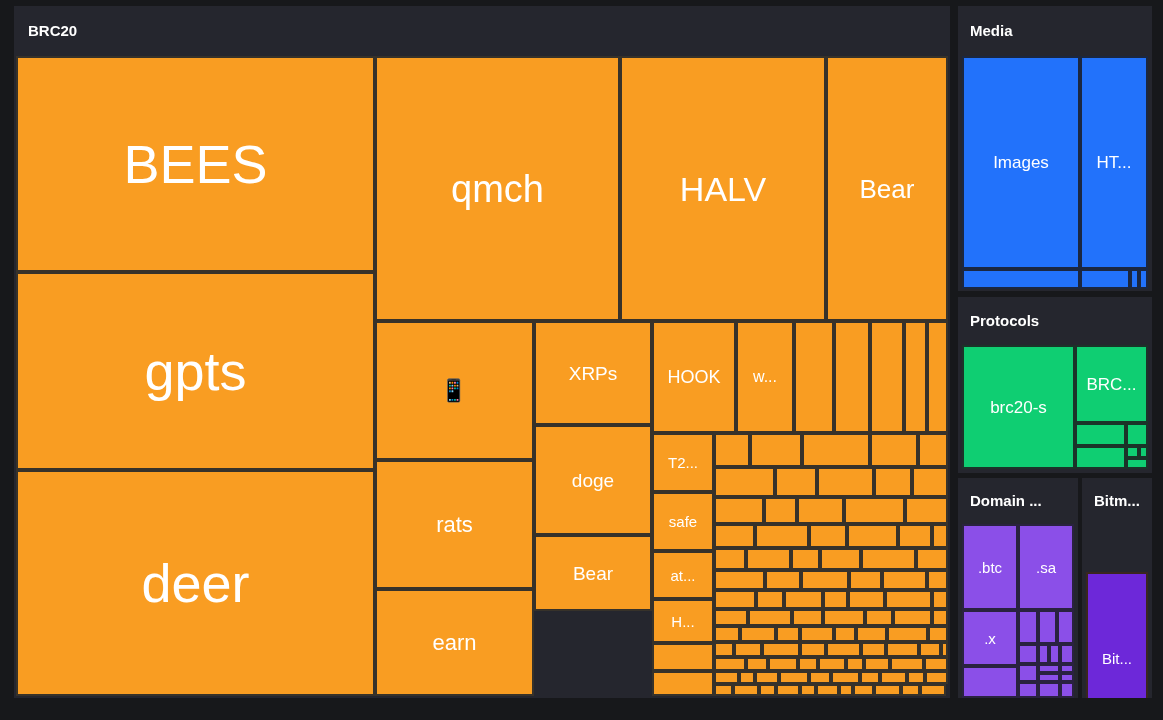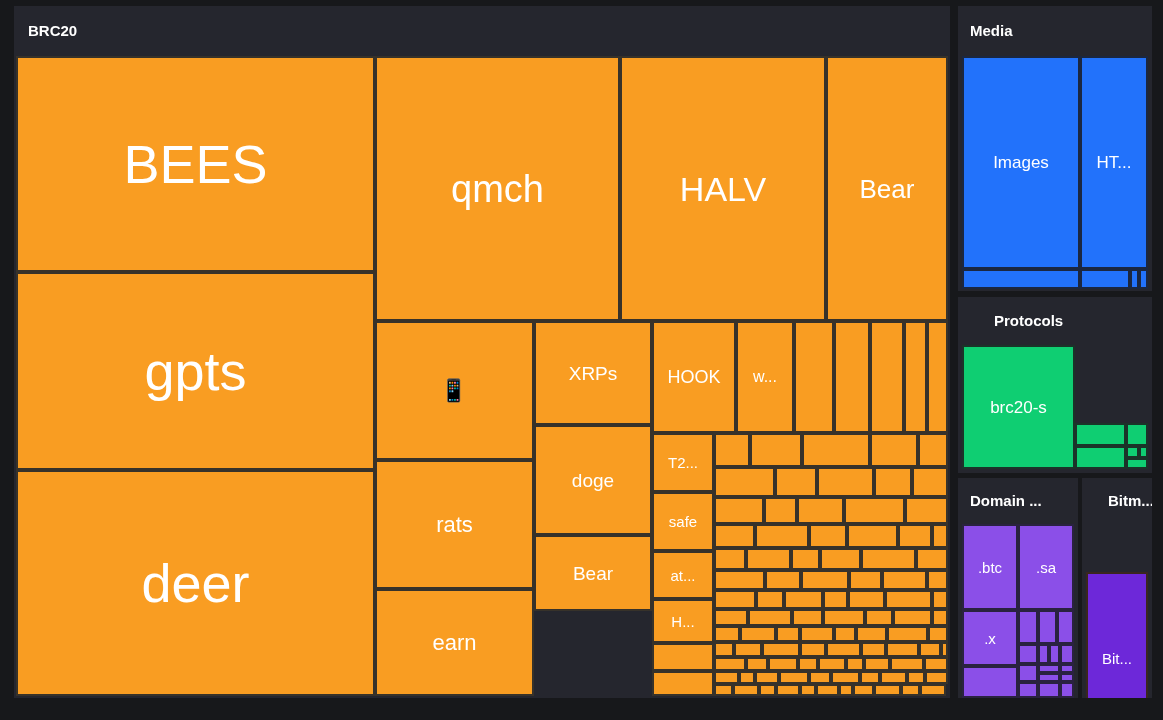--- a/index.html
+++ b/index.html
@@ -184,23 +184,24 @@
       <div class="cell c-blue" style="left:4px;   top:2px; width:118px; height:213px; font-size:17px;">Images</div>
       <div class="cell c-blue" style="left:122px; top:2px; width:68px;  height:213px; font-size:17px;">HT...</div>
       <div class="cell c-blue" style="left:4px;   top:215px; width:118px; height:20px;"></div>
       <div class="cell c-blue" style="left:122px; top:215px; width:50px;  height:20px;"></div>
       <div class="cell c-blue" style="left:172px; top:215px; width:9px;   height:20px;"></div>
       <div class="cell c-blue" style="left:181px; top:215px; width:9px;   height:20px;"></div>
     </div>
   </div>
 
   <div class="panel" style="left:958px; top:297px; width:194px; height:176px;">
-    <div class="panel-head" style="left:0; top:0; height:46px; padding-left:12px; font-size:15px;margin-left:24px;">Protocols</div>
+    <div class="panel-head" style="left:0; top:0; height:46px; padding-left:12px; font-size:15px;">Protocols</div>
     <div class="panel-body" style="left:0; top:46px; width:194px; height:130px;">
       <div class="cell c-green" style="left:4px;   top:2px; width:113px; height:124px; font-size:17px;">brc20-s</div>
+      <div class="cell c-green" style="left:117px; top:2px; width:73px;  height:78px;  font-size:17px;">BRC...</div>
       <div class="cell c-green" style="left:117px; top:80px;  width:51px; height:23px;"></div>
       <div class="cell c-green" style="left:168px; top:80px;  width:22px; height:23px;"></div>
       <div class="cell c-green" style="left:117px; top:103px; width:51px; height:23px;"></div>
       <div class="cell c-green" style="left:168px; top:103px; width:13px; height:12px;"></div>
       <div class="cell c-green" style="left:181px; top:103px; width:9px;  height:12px;"></div>
       <div class="cell c-green" style="left:168px; top:115px; width:22px; height:11px;"></div>
     </div>
   </div>
 
   <div class="panel" style="left:958px; top:478px; width:120px; height:220px;">
@@ -222,19 +223,19 @@
       <div class="cell c-purple" style="left:102px; top:142px; width:14px; height:9px;"></div>
       <div class="cell c-purple" style="left:80px; top:151px; width:22px; height:9px;"></div>
       <div class="cell c-purple" style="left:102px; top:151px; width:14px; height:9px;"></div>
       <div class="cell c-purple" style="left:60px; top:160px; width:20px; height:16px;"></div>
       <div class="cell c-purple" style="left:80px; top:160px; width:22px; height:16px;"></div>
       <div class="cell c-purple" style="left:102px; top:160px; width:14px; height:16px;"></div>
     </div>
   </div>
 
   <div class="panel" style="left:1082px; top:478px; width:70px; height:220px;">
-    <div class="panel-head" style="left:0; top:0; height:44px; padding-left:26px; font-size:15px;">Bitm...</div>
+    <div class="panel-head" style="left:0; top:0; height:44px; padding-left:12px; font-size:15px;">Bitm...</div>
     <div class="panel-body" style="left:0; top:44px; width:70px; height:176px;">
       <div class="cell c-red" style="left:4px; top:2px; width:62px; height:172px; font-size:15px;">Bit...</div>
     </div>
   </div>
 
 </div>
 
 </body></html>

